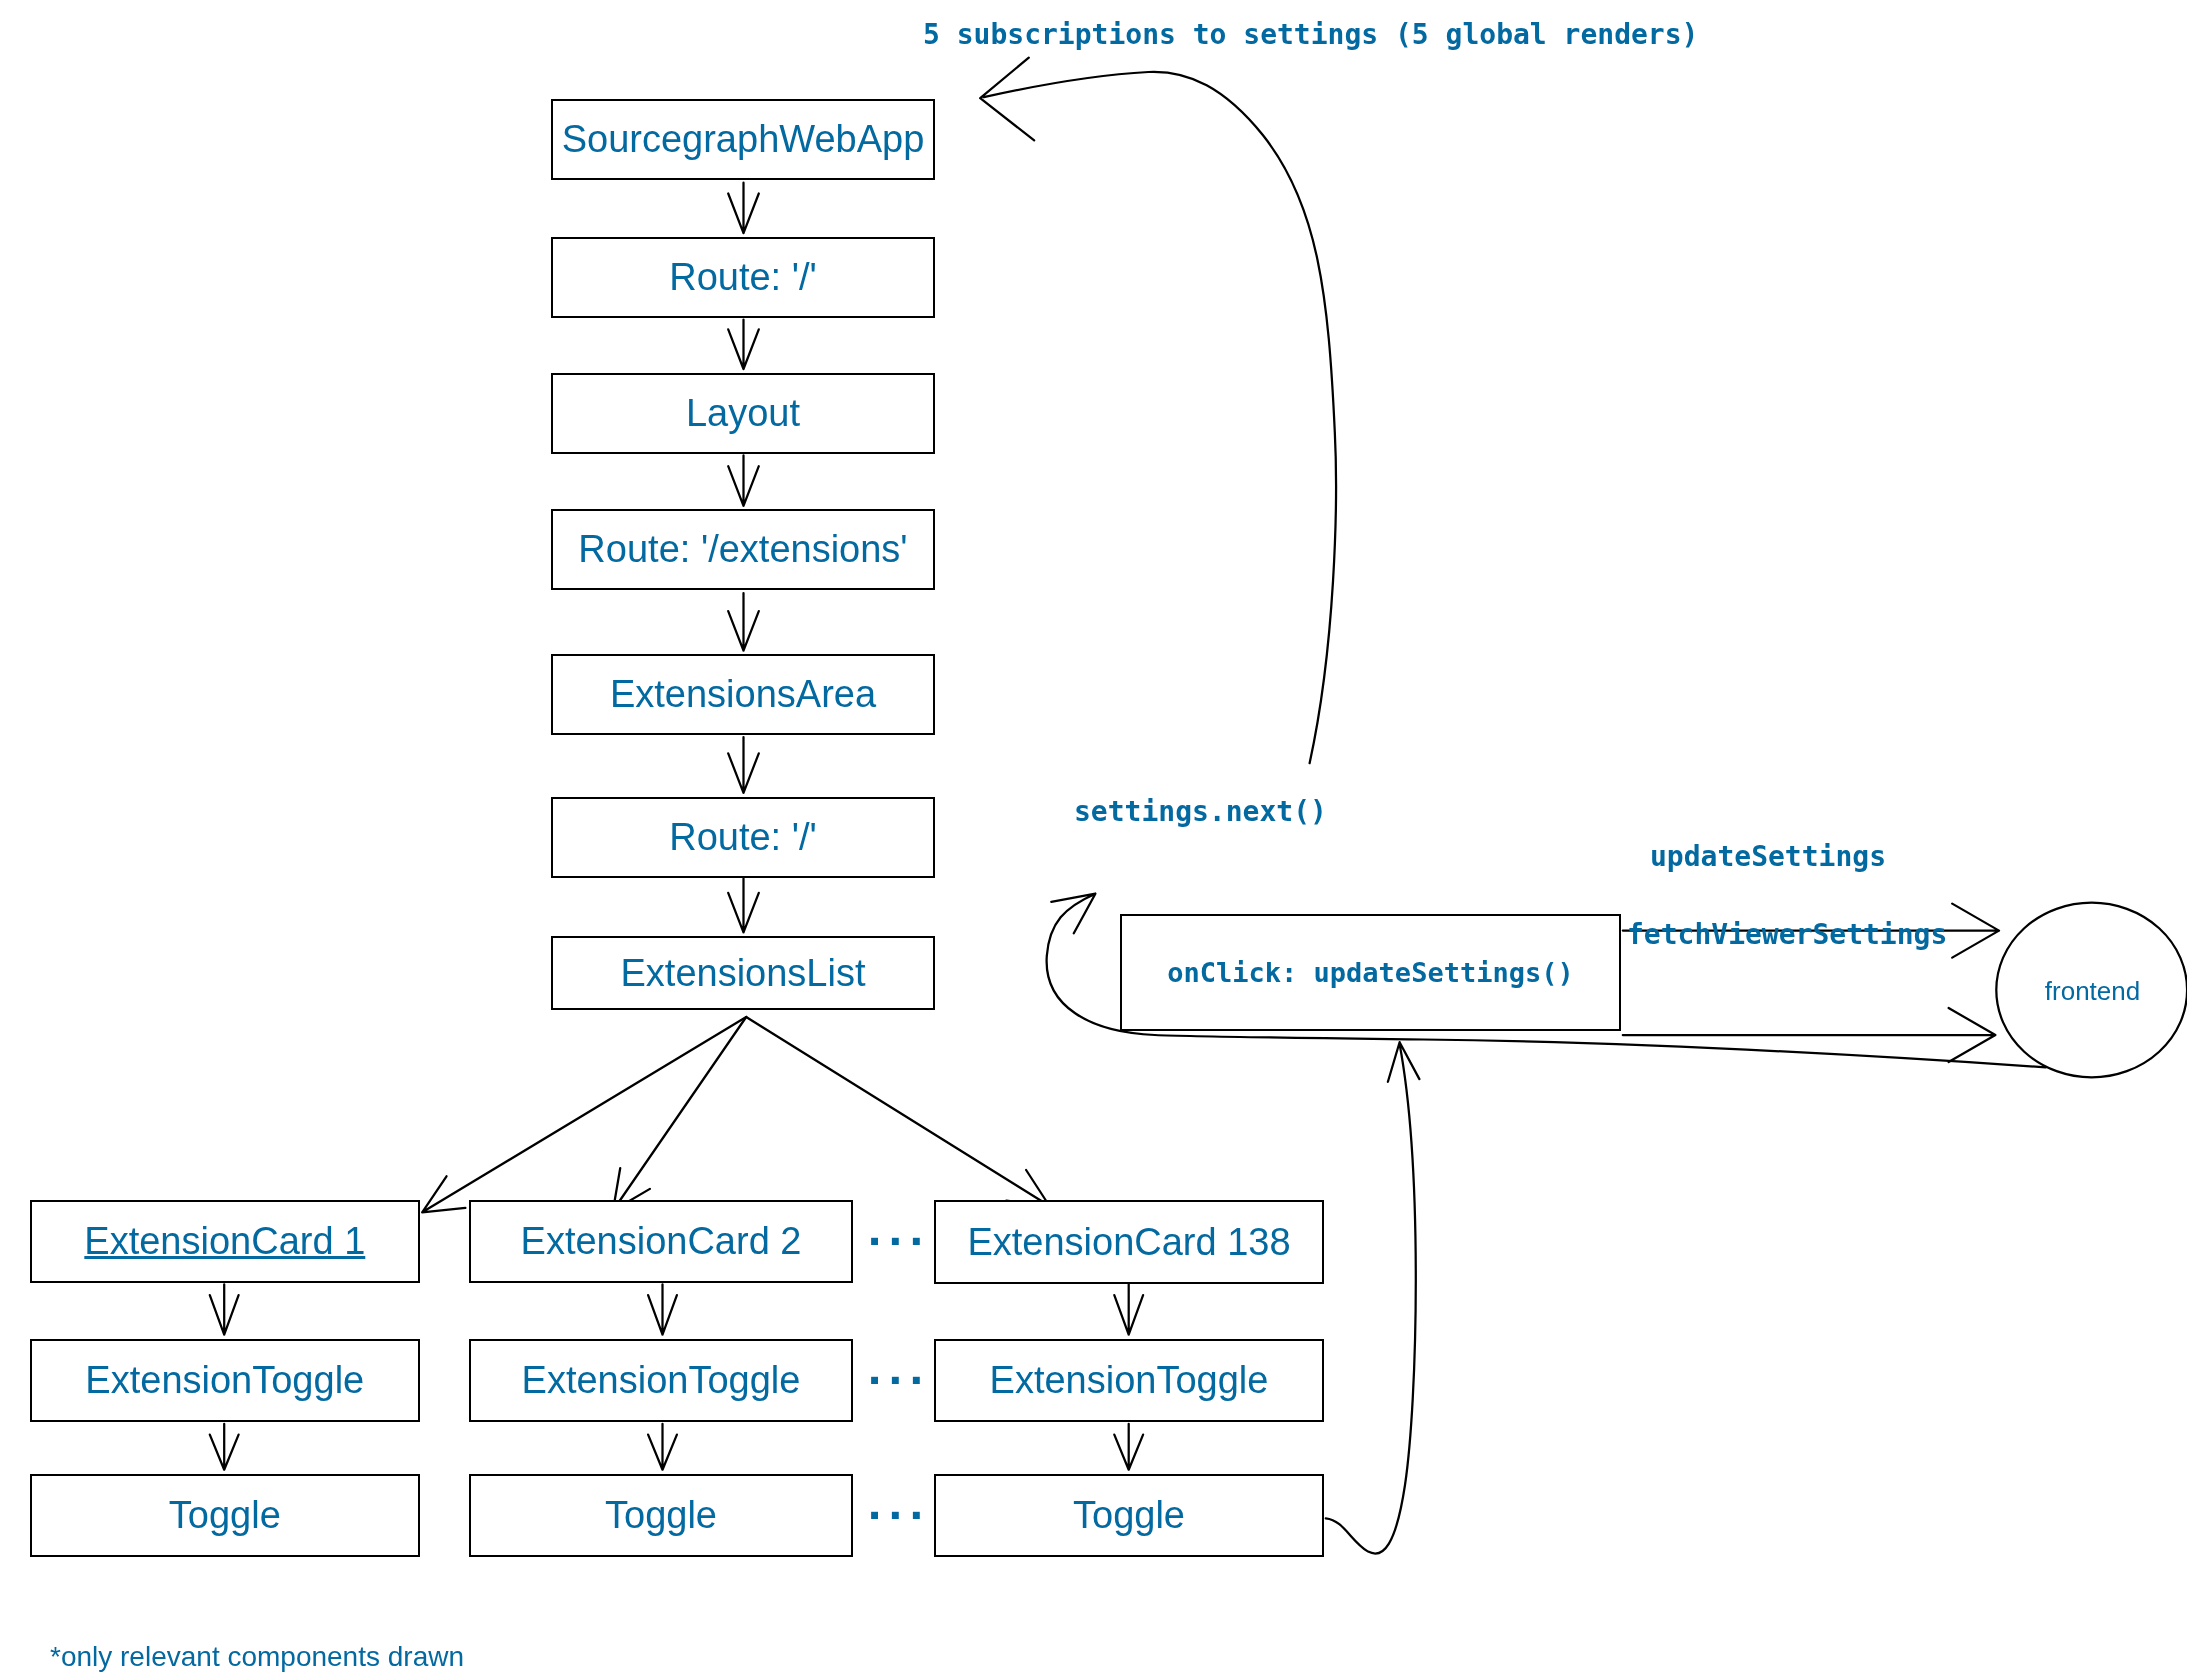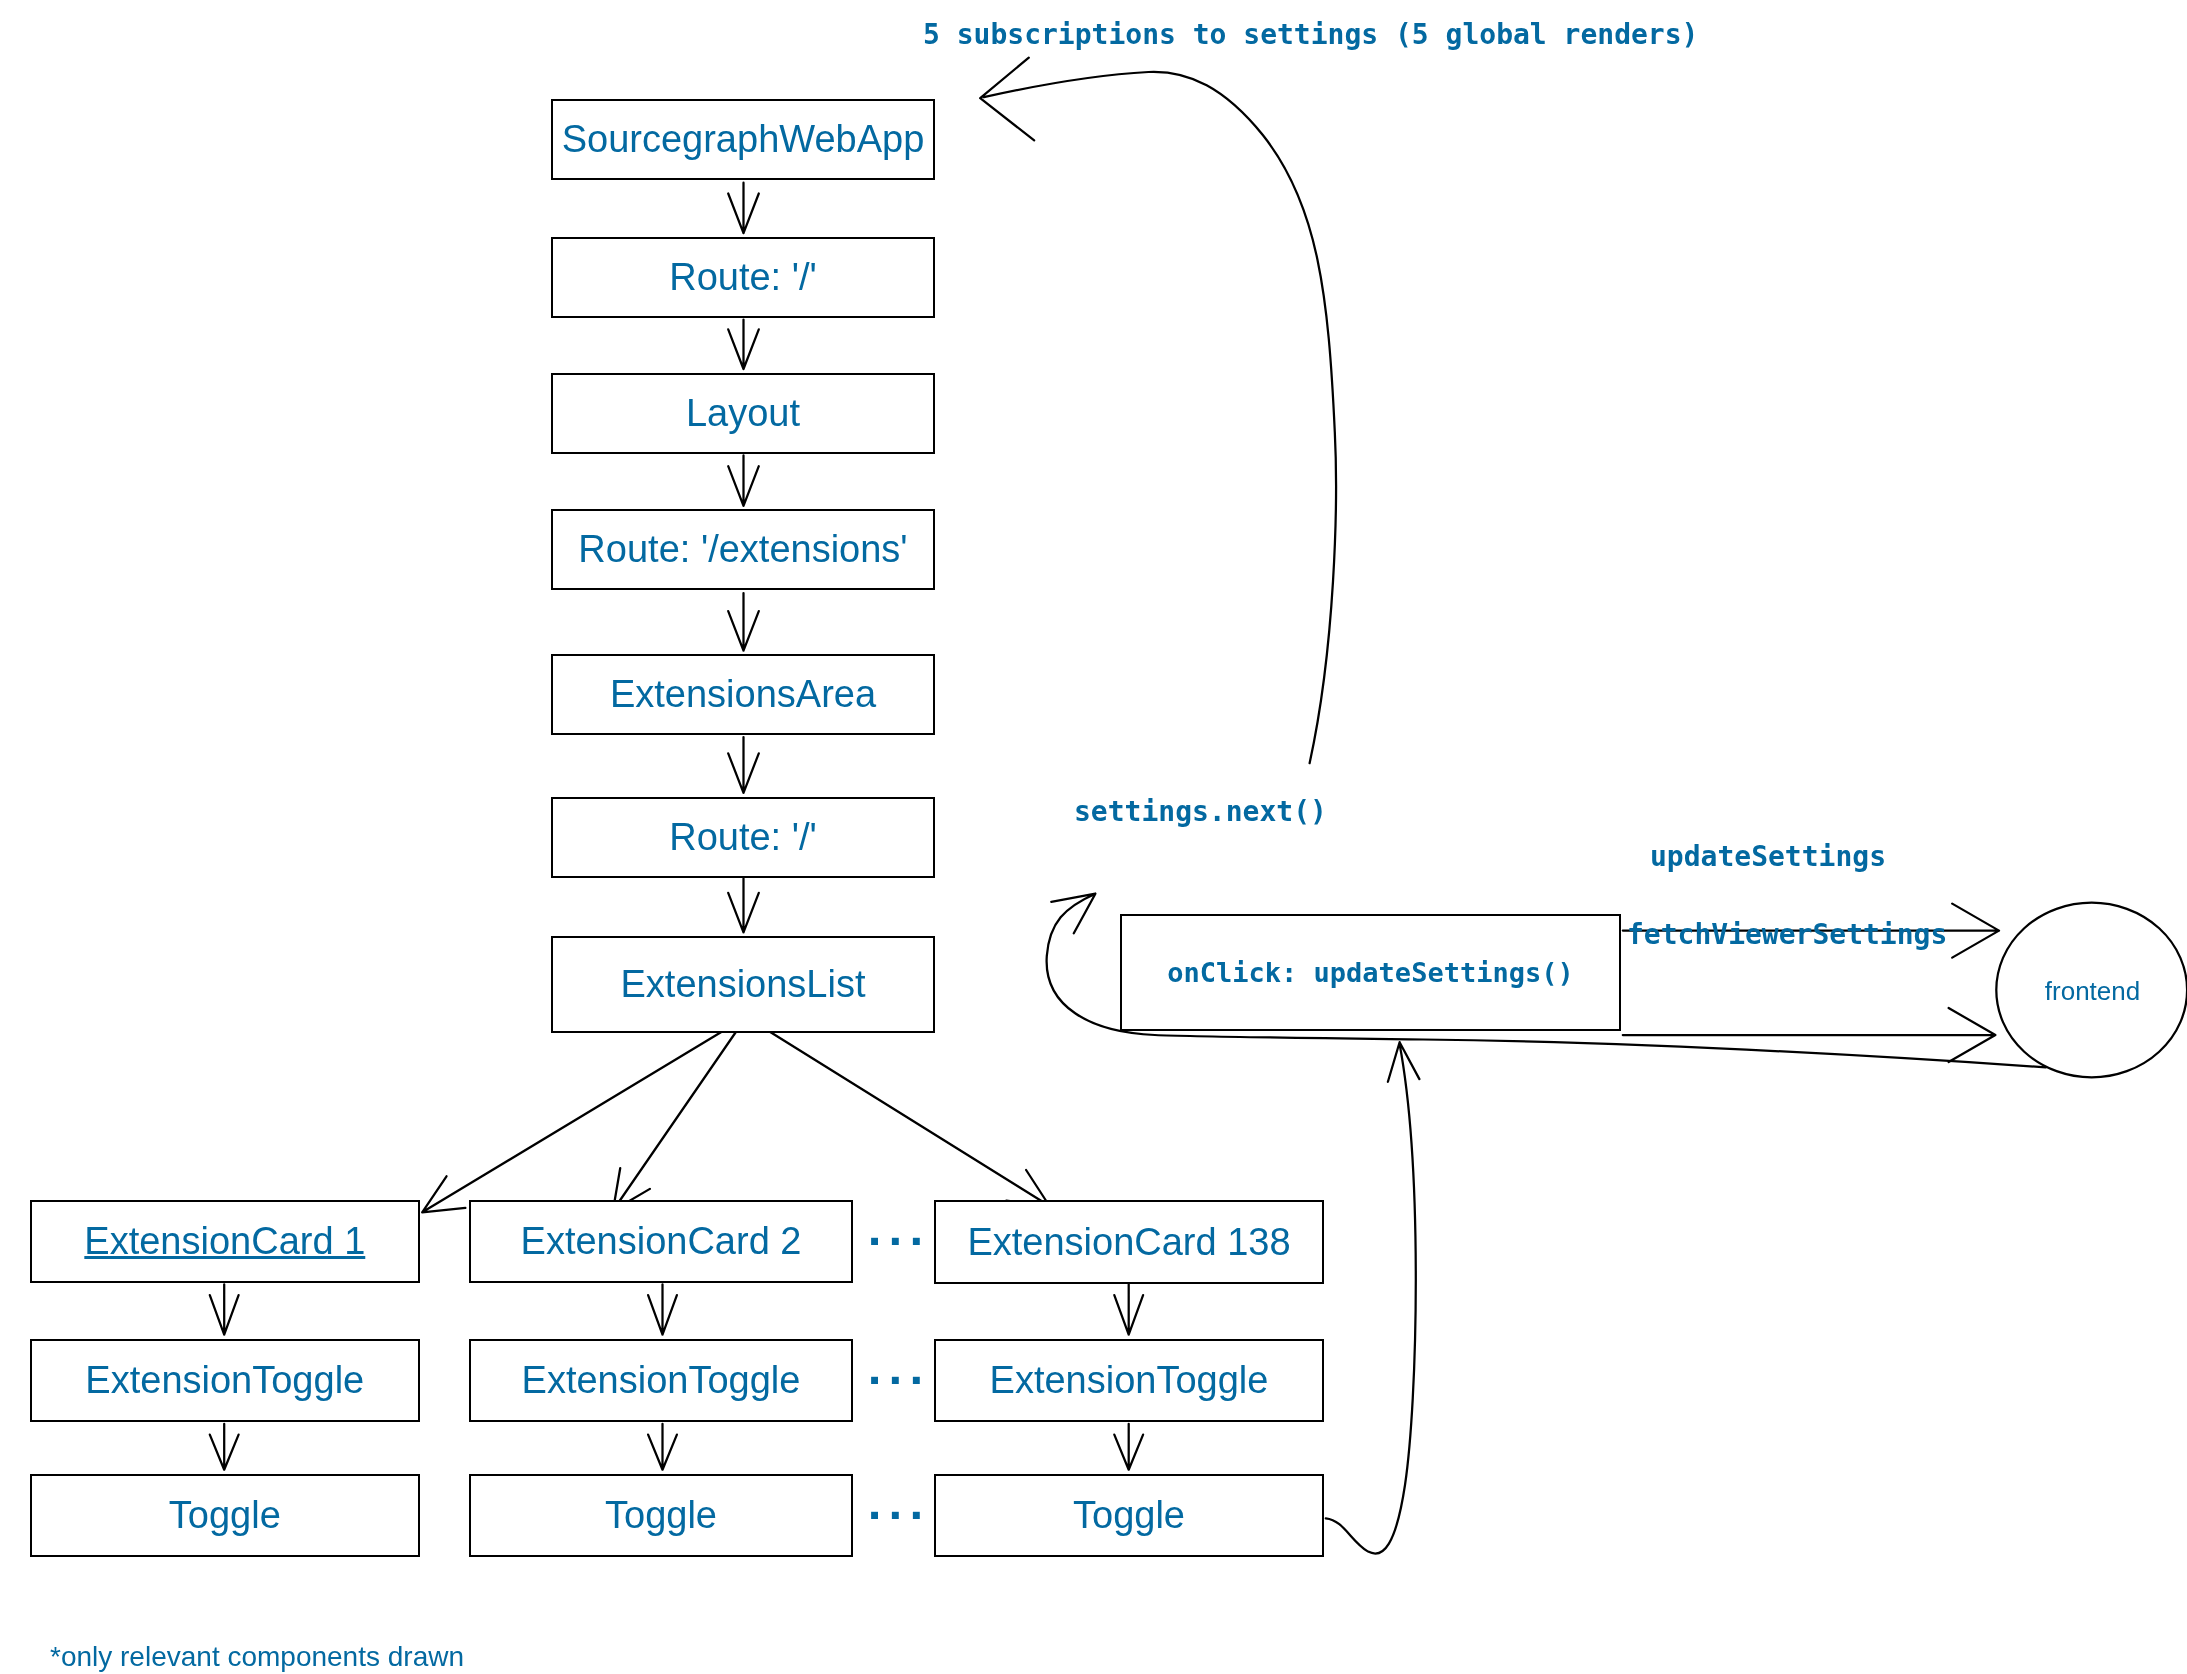--- a/index.html
+++ b/index.html
@@ -66,21 +66,21 @@
   </svg>
 
   <div class="label mono" style="left:904px;top:20px;font-size:28px;">5 subscriptions to settings (5 global renders)</div>
 
   <div class="box" style="left:532px;top:99px;width:384px;height:81px;">SourcegraphWebApp</div>
   <div class="box" style="left:532px;top:237px;width:384px;height:81px;">Route: '/'</div>
   <div class="box" style="left:532px;top:373px;width:384px;height:81px;">Layout</div>
   <div class="box" style="left:532px;top:654px;width:384px;height:81px;">ExtensionsArea</div>
   <div class="box" style="left:532px;top:509px;width:384px;height:81px;">Route: '/extensions'</div>
   <div class="box" style="left:532px;top:797px;width:384px;height:81px;">Route: '/'</div>
-  <div class="box" style="left:532px;top:936px;width:384px;height:97px;">ExtensionsList</div>
+  <div class="box" style="left:532px;top:936px;width:384px;height:74px;">ExtensionsList</div>
 
   <div class="box" style="left:10.8px;top:1200px;width:390px;height:83px;text-decoration:underline;">ExtensionCard 1</div>
   <div class="box" style="left:10.8px;top:1339px;width:390px;height:83px;">ExtensionToggle</div>
   <div class="box" style="left:10.8px;top:1474px;width:390px;height:83px;">Toggle</div>
 
   <div class="box" style="left:450px;top:1200px;width:384px;height:83px;">ExtensionCard 2</div>
   <div class="box" style="left:450px;top:1339px;width:384px;height:83px;">ExtensionToggle</div>
   <div class="box" style="left:450px;top:1474px;width:384px;height:83px;">Toggle</div>
 
   <div class="dots" style="left:835px;top:1201px;">···</div>

